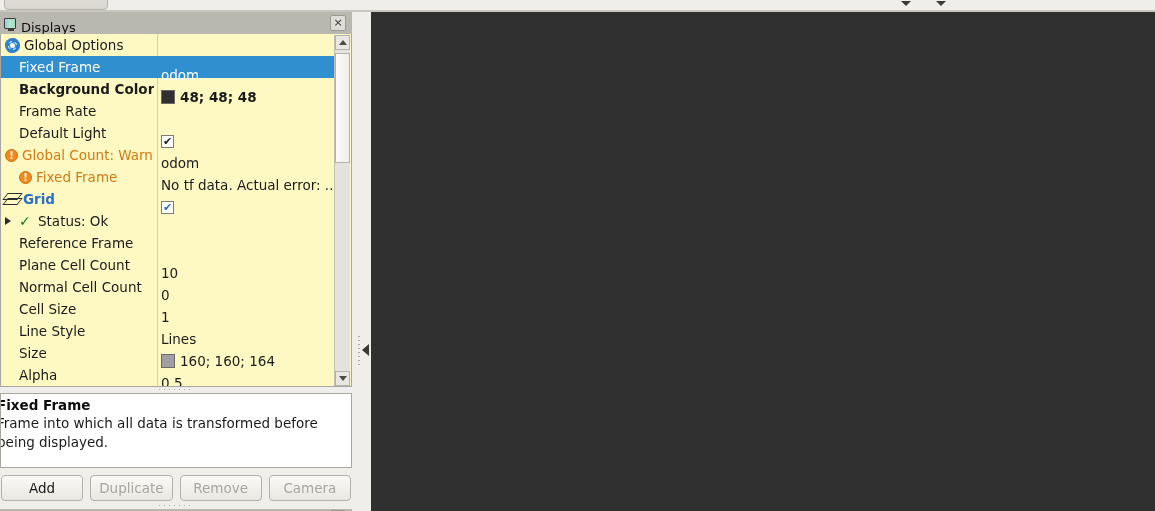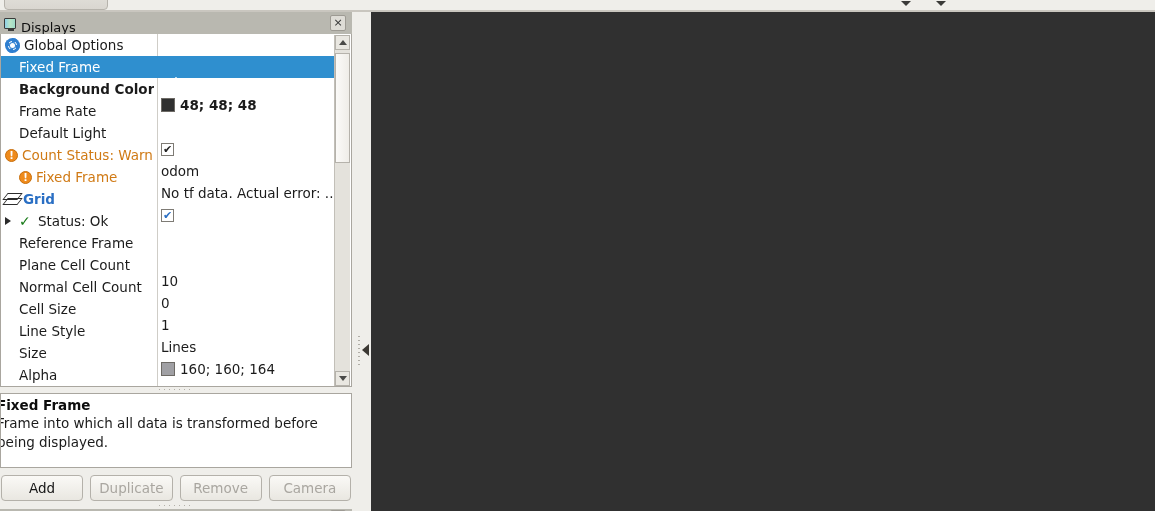--- a/index.html
+++ b/index.html
@@ -101,21 +101,21 @@
     color: #333;
     line-height: 14px;
     text-align: center;
   }
 
   
   .tree-wrap {
     position: absolute;
     left: 0; top: 22px;
     width: 352px; height: 353px;
-    background: #ffffff;
+    background: #fef9c3;
     border: 1px solid #a9a69f;
     border-top: none;
     overflow: hidden;
   }
   .tree {
     position: absolute;
     left: 0; top: 0;
     width: 335px; height: 100%;
     overflow: hidden;
   }
@@ -140,21 +140,21 @@
     position: absolute;
     left: 0; top: 0;
     width: 156px; height: 22px;
     display: flex;
     align-items: center;
     padding-left: 4px;
     overflow: hidden;
   }
   .v {
     position: absolute;
-    left: 158px; top: 16px;
+    left: 158px; top: 8px;
     width: 177px; height: 22px;
     display: flex;
     align-items: center;
     padding-left: 2px;
     overflow: hidden;
   }
   .k .lbl, .v .lbl { overflow: hidden; text-overflow: clip; }
   .k.ind1 { padding-left: 18px; }
   .warn-txt { color: #d07a15; }
   .grid-txt { color: #2a6fc4; font-weight: bold; }
@@ -450,21 +450,21 @@
             <div class="k ind1">
               <span class="lbl">Default Light</span>
             </div>
             <div class="v">
               <span class="cbox">✔</span>
             </div>
           </div>
           <div class="row" style="top: 0px;">
             <div class="k ind0">
               <span class="ico warn-ico">!</span>
-              <span class="lbl warn-txt">Count Status: Warn</span>
+              <span class="lbl warn-txt">Global Count: Warn</span>
             </div>
             <div class="v">
               <span class="lbl">odom</span>
             </div>
           </div>
           <div class="row" style="top: 0px;">
             <div class="k ind1">
               <span class="ico warn-ico">!</span>
               <span class="lbl warn-txt">Fixed Frame</span>
             </div>

